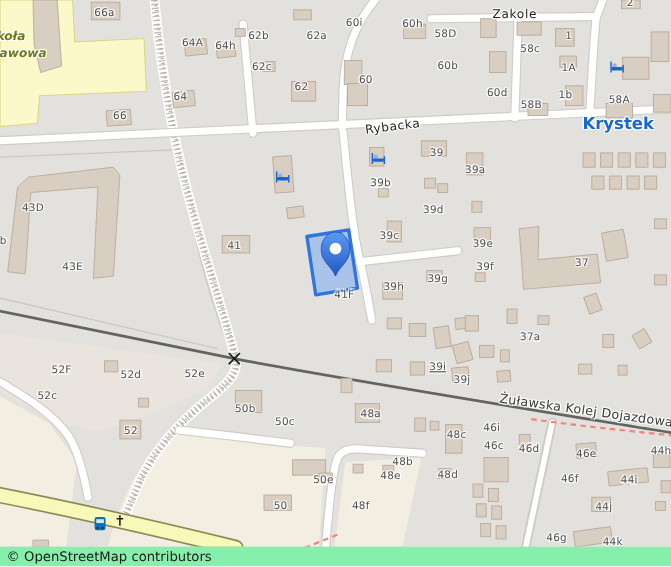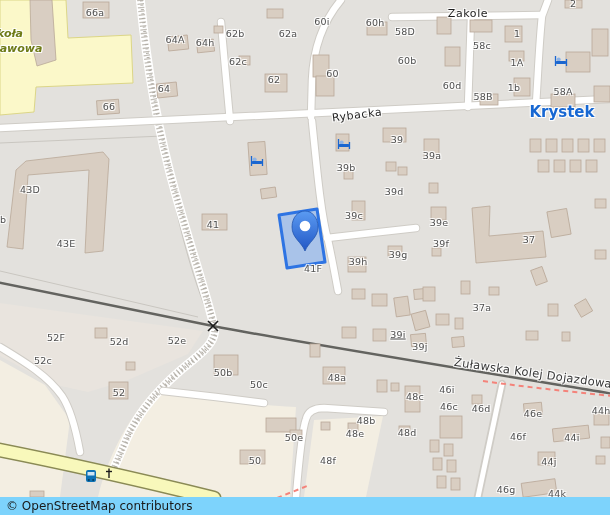--- a/index.html
+++ b/index.html
@@ -11,21 +11,21 @@
   #labels{position:absolute;left:0;top:0;width:610px;height:497px;pointer-events:none;}
   .lbl{position:absolute;transform:translate(-50%,-50%);white-space:nowrap;
        text-shadow:-1px -1px 0 rgba(255,255,255,.85),1px -1px 0 rgba(255,255,255,.85),
                    -1px 1px 0 rgba(255,255,255,.85),1px 1px 0 rgba(255,255,255,.85),
                    0 0 2px rgba(255,255,255,.9);}
   .hnum{font-size:9.5px;color:#4f4f4f;letter-spacing:.2px;}
   .street{font-size:11px;color:#1e1e1e;letter-spacing:.6px;}
   .rail-name{font-size:11.5px;color:#3a3a3a;letter-spacing:.3px;}
   .poi{font-size:15px;font-weight:700;color:var(--poi-blue,#1767d2);margin-top:36px;}
   .school{font-size:11px;font-weight:600;color:var(--school-text,#6e7b17);font-style:italic;}
-  #attribution-bar{position:absolute;left:0;top:497px;width:610px;height:18px;background:#7dd3fc;
+  #attribution-bar{position:absolute;left:0;top:497px;width:610px;height:18px;background:#86efac;
        display:flex;align-items:center;}
   #attribution-bar span{font-size:12px;color:#1a1a1a;margin-left:6px;}
 </style>
 </head>
 <body>
 
 <div id="stage">
   <div id="map">
     <svg width="610" height="497" viewBox="0 0 610 497">
       <defs>

